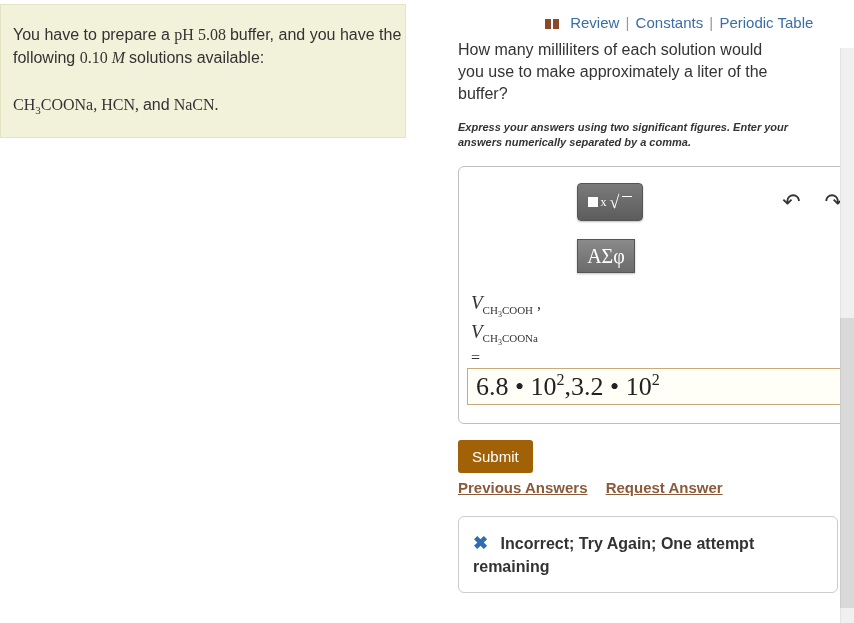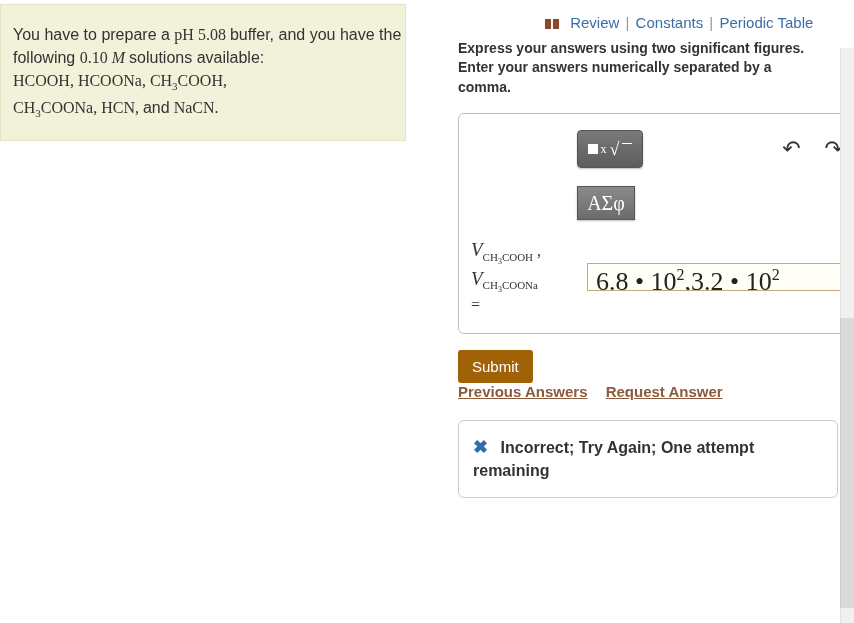--- a/index.html
+++ b/index.html
@@ -75,24 +75,25 @@
   }
   .question-text {
     font-size: 16px;
     color: #333;
     line-height: 1.4;
     margin-bottom: 14px;
     width: 330px;
   }
   .instruction {
     font-weight: bold;
-    font-size: 14px;
+    font-size: 11px;
     line-height: 1.4;
     margin-bottom: 16px;
     width: 350px;
+    font-style: italic;
   }
   .answer-box {
     border: 1px solid #bfbfbf;
     border-radius: 6px;
     background: #fff;
     padding: 16px 8px 18px 8px;
     width: 398px;
     overflow: hidden;
   }
   .toolbar-row {
@@ -140,21 +141,21 @@
     font-size: 20px;
     height: 34px;
     width: 58px;
     display:flex;align-items:center;justify-content:center;
     box-shadow: 0 1px 2px rgba(0,0,0,0.25);
     margin-bottom: 18px;
     text-align: right;
   }
   .input-row {
     display: flex;
-    align-items: center;
+    flex-direction: column;
   }
   .var-label {
     font-family: "Times New Roman", serif;
     font-size: 16px;
     width: 120px;
     line-height: 1.25;
     padding-left: 4px;
   }
   .var-label .v { font-style: italic; font-size: 19px; }
   .var-label .sub { font-size: 11px; vertical-align: sub; }
@@ -177,20 +178,21 @@
     margin-top: 16px;
     background: #a16207;
     color: #fff;
     border: none;
     border-radius: 3px;
     padding: 8px 14px;
     font-size: 15px;
     cursor: pointer;
   }
   .answer-links {
+    margin-top: 6px;
     font-size: 15px;
   }
   .answer-links a {
     color: #8a5a3b;
     text-decoration: underline;
     font-weight: bold;
     margin-right: 14px;
   }
   .feedback {
     margin-top: 20px;
@@ -237,21 +239,21 @@
   <span class="serif" style="font-weight:normal;">
     <span style="font-weight:normal;">pH</span>
     <span>5.08</span>
   </span>
   <span> buffer, and you have the following </span>
   <span class="serif">
     <span>0.10</span>
     <span style="font-style:italic;">M</span>
   </span>
   <span> solutions available:</span><br>
-  <span class="serif">HCOOH, HCOONa, CH<sub style="font-size:11px;">3</sub>COOH,</span><br>
+  <br>
   <span class="serif">CH<sub style="font-size:11px;">3</sub>COONa, HCN, <span style="font-family:Arial;">and</span> NaCN.</span>
 </div>
 
 <div class="right-panel">
 
   <div class="top-links">
     <span class="book-icon">
       <svg width="16" height="12" viewBox="0 0 16 12">
           <path d="M1 1 h6 v10 h-6 z M9 1 h6 v10 h-6 z" fill="#8a4a2a"></path>
         </svg>
@@ -261,20 +263,21 @@
     <a href="#">Constants</a>
     <span class="sep">|</span>
     <a href="#">Periodic Table</a>
   </div>
 
   <div class="corner-tri"></div>
 
 
   <div class="part-body">
 
+    <div class="question-text">How many milliliters of each solution would you use to make approximately a liter of the buffer?</div>
 
     <div class="instruction">Express your answers using two significant figures. Enter your answers numerically separated by a comma.</div>
 
     <div class="answer-box">
       <div class="toolbar-row">
         <div class="tool-btn wide">
           <span class="xroot">
             <span class="sq"></span>
               <span style="font-size:12px;">x</span>
               <span>√</span>

